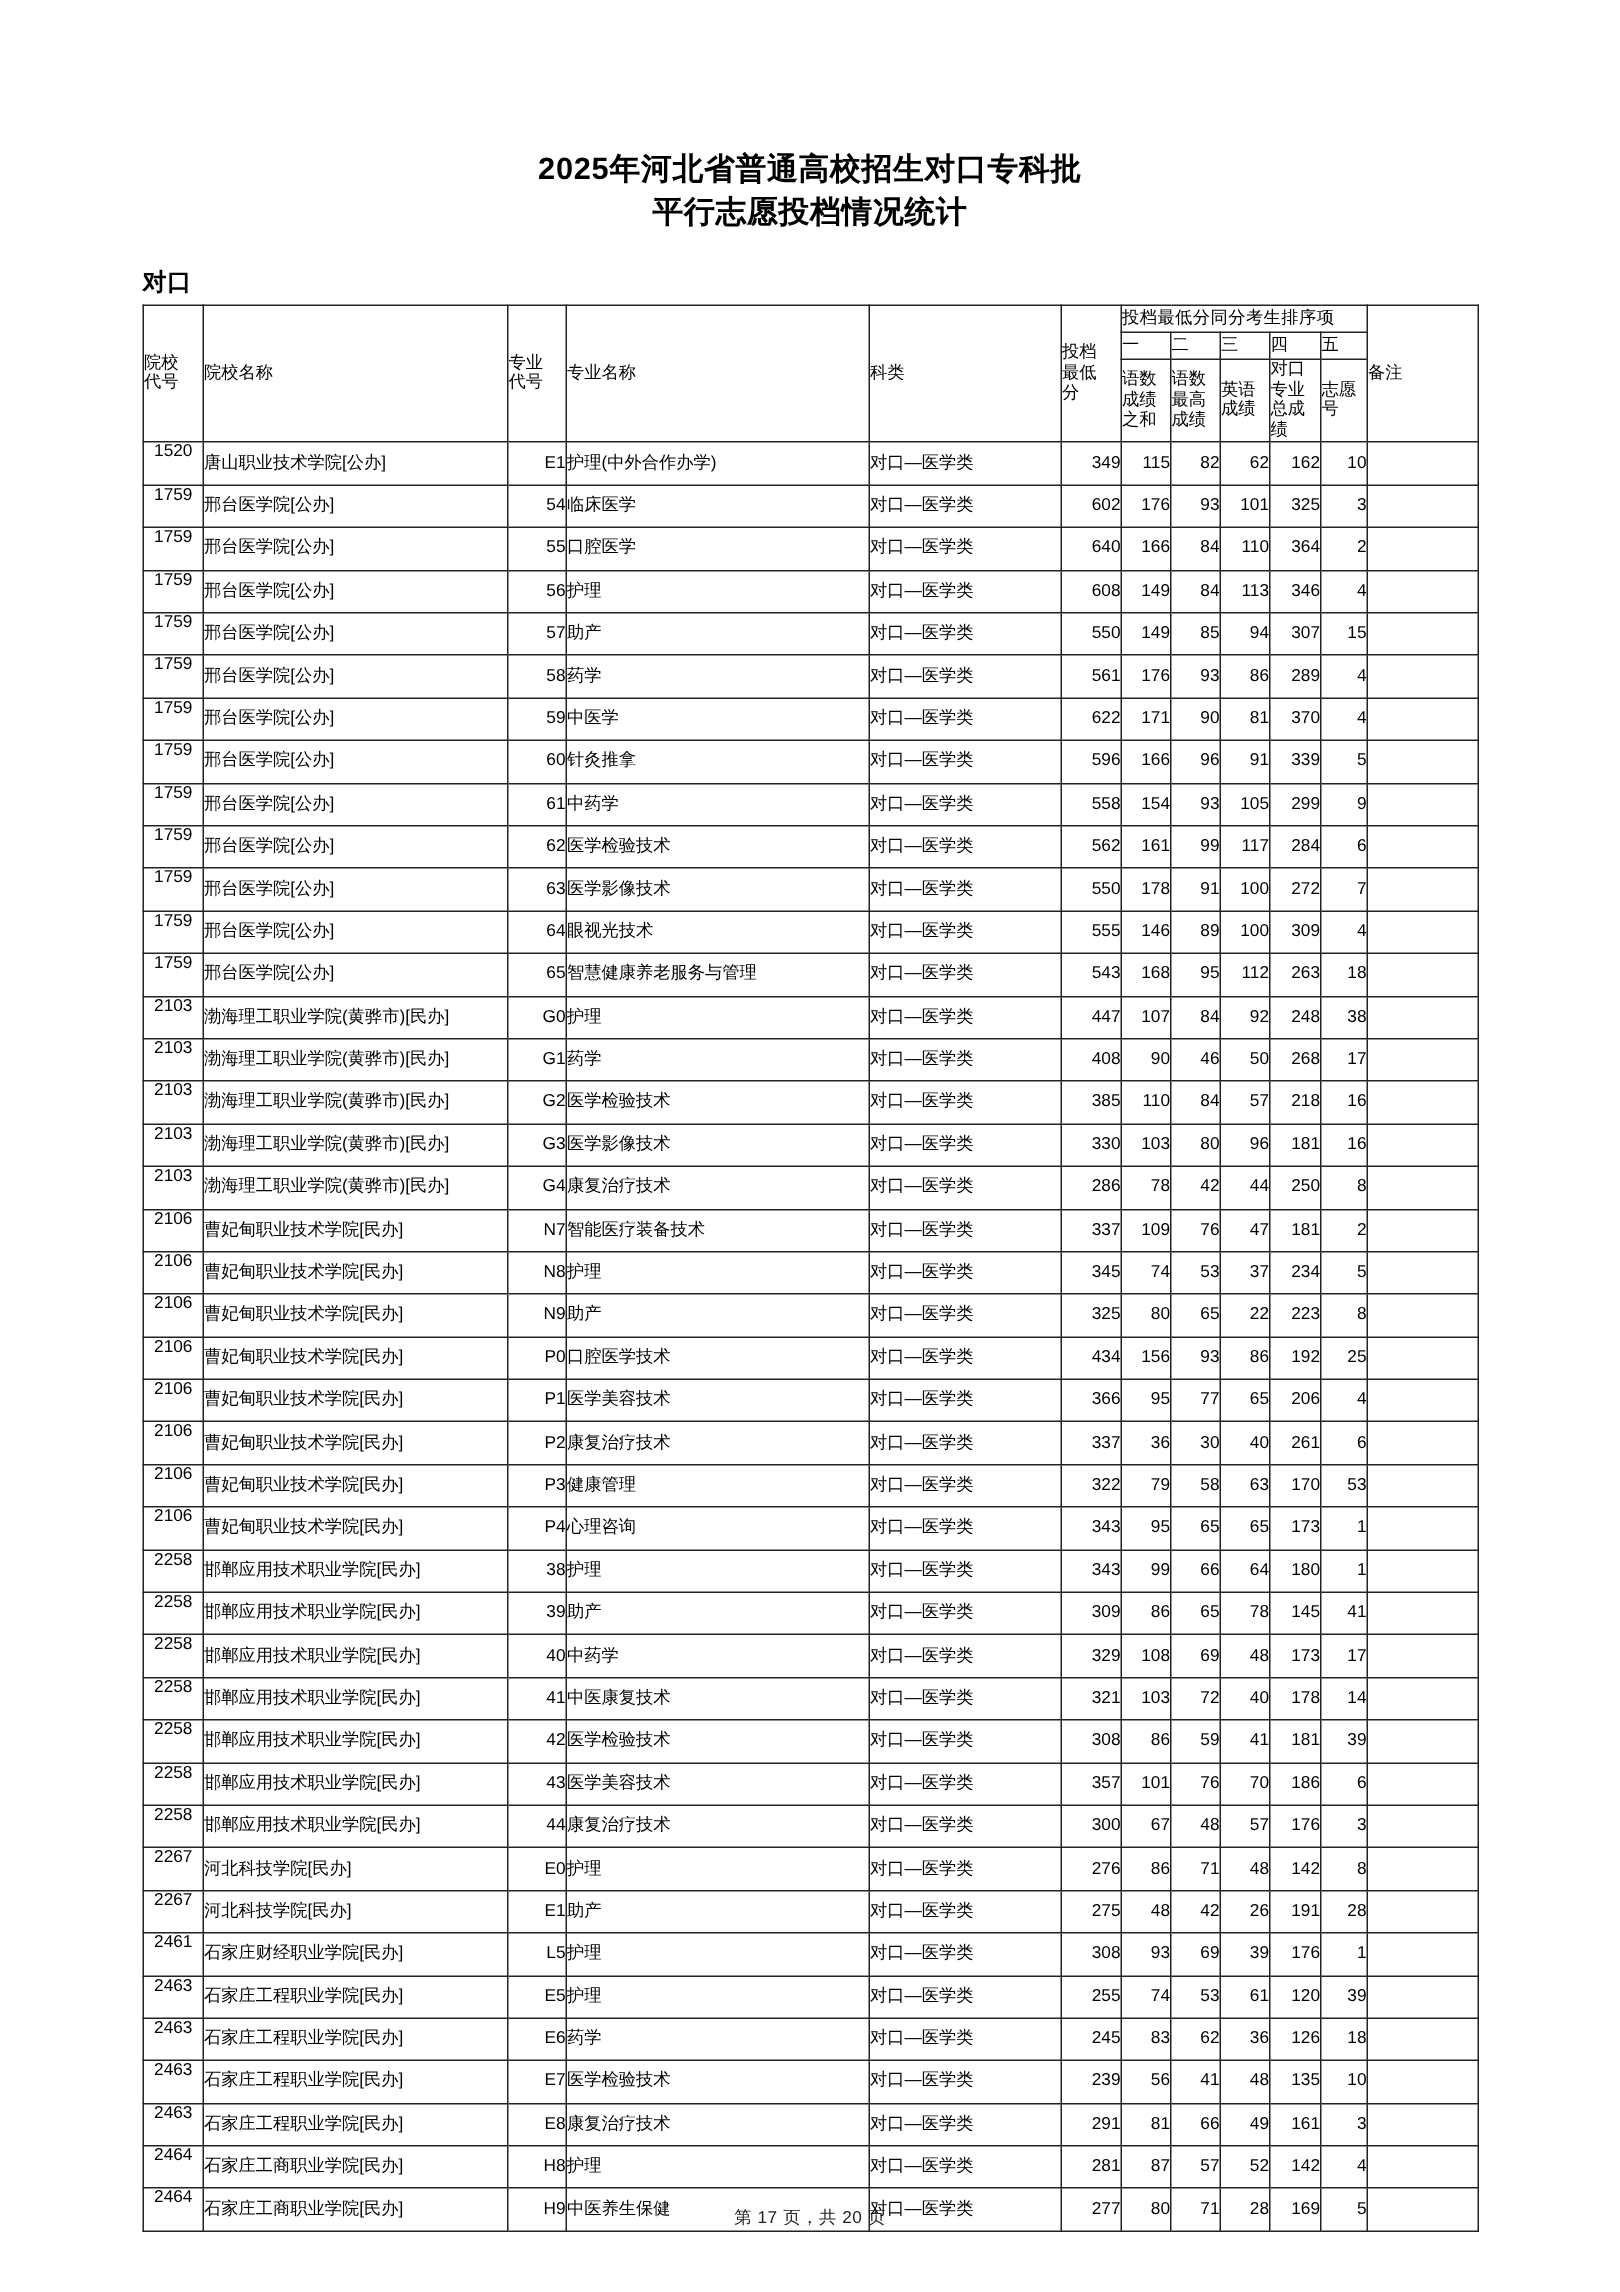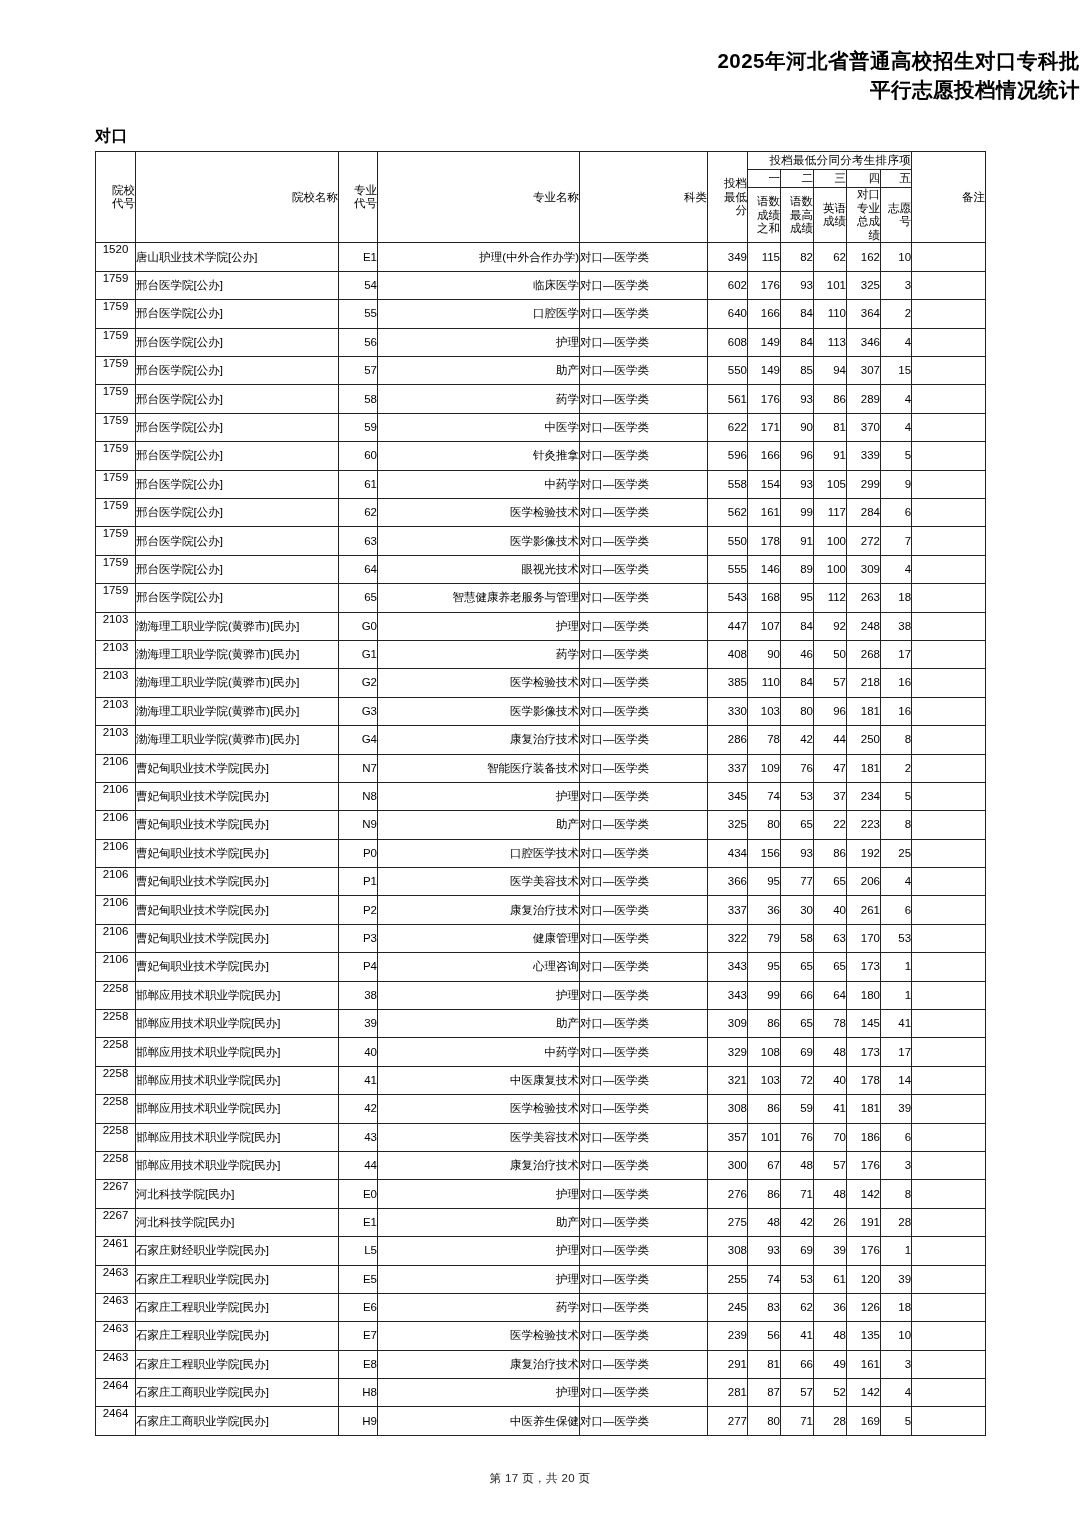--- a/index.html
+++ b/index.html
@@ -12,22 +12,22 @@
     -webkit-font-smoothing:antialiased;
   }
   .page{
     position:relative;
     width:1080px;
     height:1528px;
     box-sizing:border-box;
     padding:0;
   }
   .title-block{
-    text-align:right;
-    padding-top:46px;
+    text-align:center;
+    padding-top:98px;
     line-height:1.42;
   }
   .title-line{
     font-size:20.5px;
     font-weight:bold;
     letter-spacing:0.5px;
   }
   .section-label{
     margin:22px 0 4px 95px;
     font-size:16px;
@@ -43,21 +43,21 @@
   }
   table.grid td, table.grid th{
     border:1px solid #222;
     font-weight:normal;
     font-size:11.5px;
     padding:0;
     overflow:hidden;
   }
   
   thead th{
-    text-align:right;
+    text-align:left;
     vertical-align:middle;
     font-size:11.5px;
     line-height:1.16;
     padding:2px 1px;
   }
   thead th.tall{ height:80px; }
   thead th.romannum{ height:17px; font-size:11.5px; }
   thead th.grouphdr{ height:17px; font-size:11.5px; letter-spacing:0.3px;}
   thead th.vstack{ line-height:1.18; }
 
@@ -70,21 +70,21 @@
     text-align:center;
     padding-left:3px;
     font-size:11.5px;
     word-break:break-all;
     line-height:1.12;
     vertical-align:top;
     padding-top:1px;
   }
   td.name{ text-align:left; padding-left:6px; font-size:11.5px;}
   td.majcode{ text-align:right; padding-left:5px; font-size:11.5px;}
-  td.majname{ text-align:right; padding-left:7px; font-size:11.5px;}
+  td.majname{ text-align:left; padding-left:7px; font-size:11.5px;}
   td.kelei{ text-align:left; padding-left:7px; font-size:11.5px;}
   td.num{ text-align:right; padding-right:6px; font-size:11.5px;}
   td.remark{ }
 
   .footer{
     position:absolute;
     left:0;
     right:0;
     bottom:42px;
     text-align:center;

